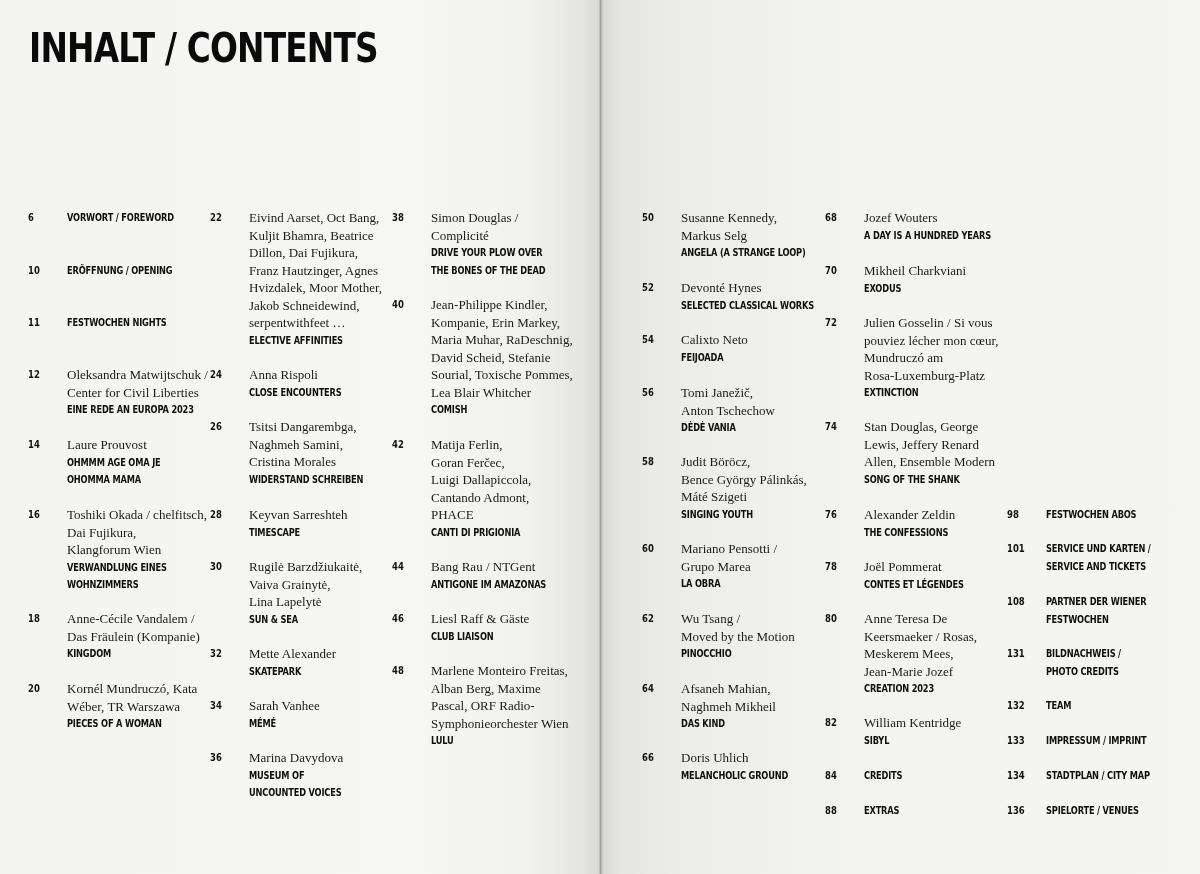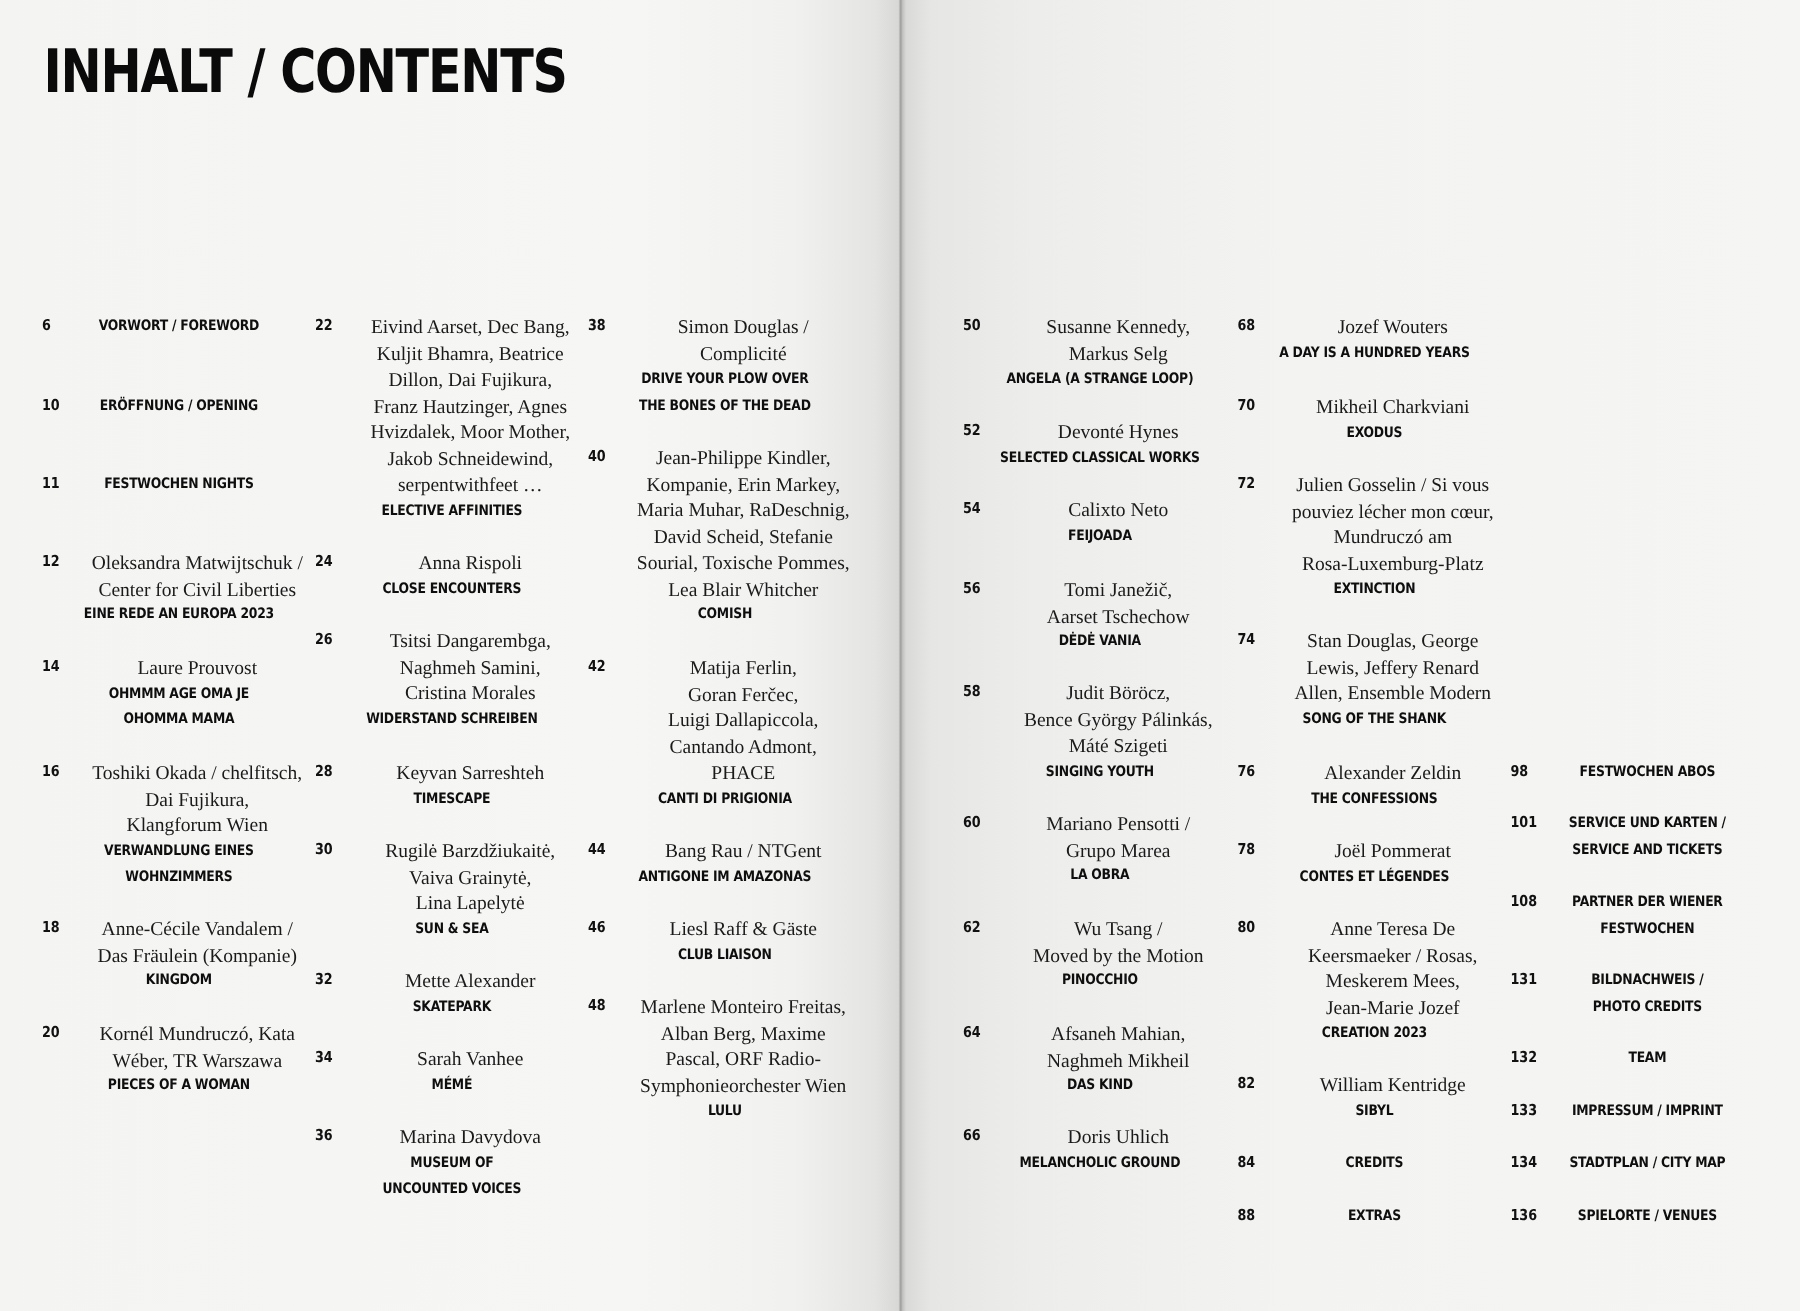--- a/index.html
+++ b/index.html
@@ -32,21 +32,21 @@
   .entry {
     position: absolute; width: 175px;
   }
   .num {
     position: absolute; left: 0; top: 0;
     font-family: "DejaVu Sans", sans-serif; font-weight: bold;
     font-size: 10px; line-height: 17.5px; color: #111;
     transform: scaleX(0.85); transform-origin: left top;
     white-space: nowrap;
   }
-  .body { position: absolute; left: 16px; top: 0; width: 175px; text-align: center; }
+  .body { position: absolute; left: 39px; top: 0; width: 175px; }
   .who {
     font-family: "Liberation Serif", serif; font-size: 13px;
     line-height: 17.5px; color: #1a1a1a; white-space: nowrap;
   }
   .ttl {
     font-family: "DejaVu Sans", sans-serif; font-weight: bold;
     font-size: 9.6px; line-height: 17.5px; color: #0e0e0e;
     letter-spacing: -0.2px; white-space: nowrap;
     transform: scaleX(0.86); transform-origin: left top;
   }
@@ -118,21 +118,21 @@
       <span class="num">20</span>
       <div class="body">
         <span class="who line">Kornél Mundruczó, Kata</span>
         <span class="who line">Wéber, TR Warszawa</span>
         <span class="ttl line">PIECES OF A WOMAN</span>
       </div>
     </div>
     <div class="entry" style="left: 210px; top: 209px;">
       <span class="num">22</span>
       <div class="body">
-        <span class="who line">Eivind Aarset, Dec Bang,</span>
+        <span class="who line">Eivind Aarset, Oct Bang,</span>
         <span class="who line">Kuljit Bhamra, Beatrice</span>
         <span class="who line">Dillon, Dai Fujikura,</span>
         <span class="who line">Franz Hautzinger, Agnes</span>
         <span class="who line">Hvizdalek, Moor Mother,</span>
         <span class="who line">Jakob Schneidewind,</span>
         <span class="who line">serpentwithfeet …</span>
         <span class="ttl line">ELECTIVE AFFINITIES</span>
       </div>
     </div>
     <div class="entry" style="left: 210px; top: 366px;">
@@ -264,21 +264,21 @@
       <span class="num">54</span>
       <div class="body">
         <span class="who line">Calixto Neto</span>
         <span class="ttl line">FEIJOADA</span>
       </div>
     </div>
     <div class="entry" style="left: 642px; top: 384px;">
       <span class="num">56</span>
       <div class="body">
         <span class="who line">Tomi Janežič,</span>
-        <span class="who line">Aarset Tschechow</span>
+        <span class="who line">Anton Tschechow</span>
         <span class="ttl line">DĖDĖ VANIA</span>
       </div>
     </div>
     <div class="entry" style="left: 642px; top: 453px;">
       <span class="num">58</span>
       <div class="body">
         <span class="who line">Judit Böröcz,</span>
         <span class="who line">Bence György Pálinkás,</span>
         <span class="who line">Máté Szigeti</span>
         <span class="ttl line">SINGING YOUTH</span>

